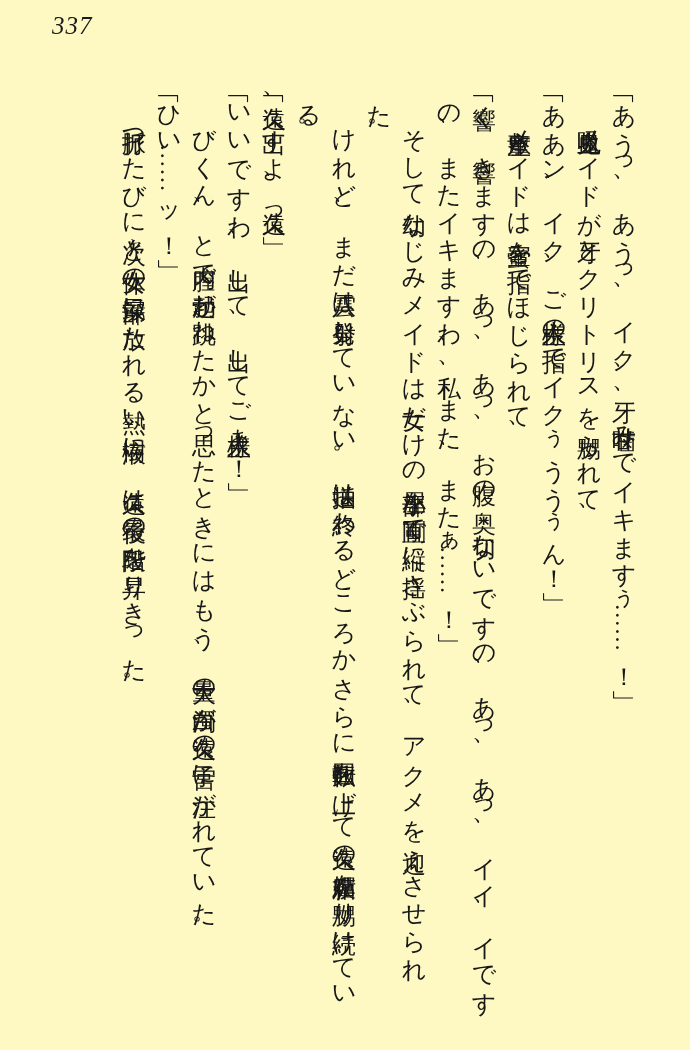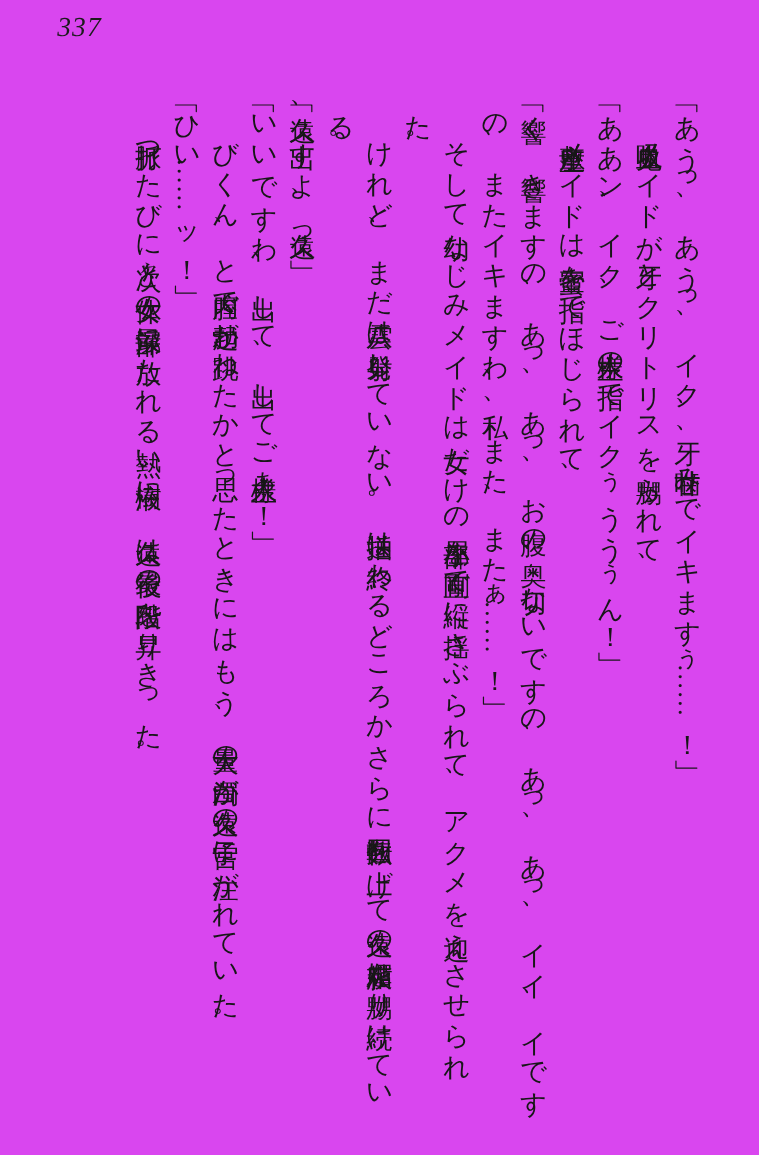--- a/index.html
+++ b/index.html
@@ -9,21 +9,21 @@
   body {
     width: 690px;
     height: 1050px;
     background: #f7f7f4;
     overflow: hidden;
   }
   .page {
     position: relative;
     width: 690px;
     height: 1050px;
-    background: #d946ef;
+    background: #fef9c3;
     font-family: "Liberation Serif", "DejaVu Serif", serif;
     color: #171717;
   }
   .page-number {
     position: absolute;
     top: 12px;
     left: 52px;
     font-size: 25px;
     font-style: italic;
     font-family: "Liberation Serif", "DejaVu Serif", serif;

